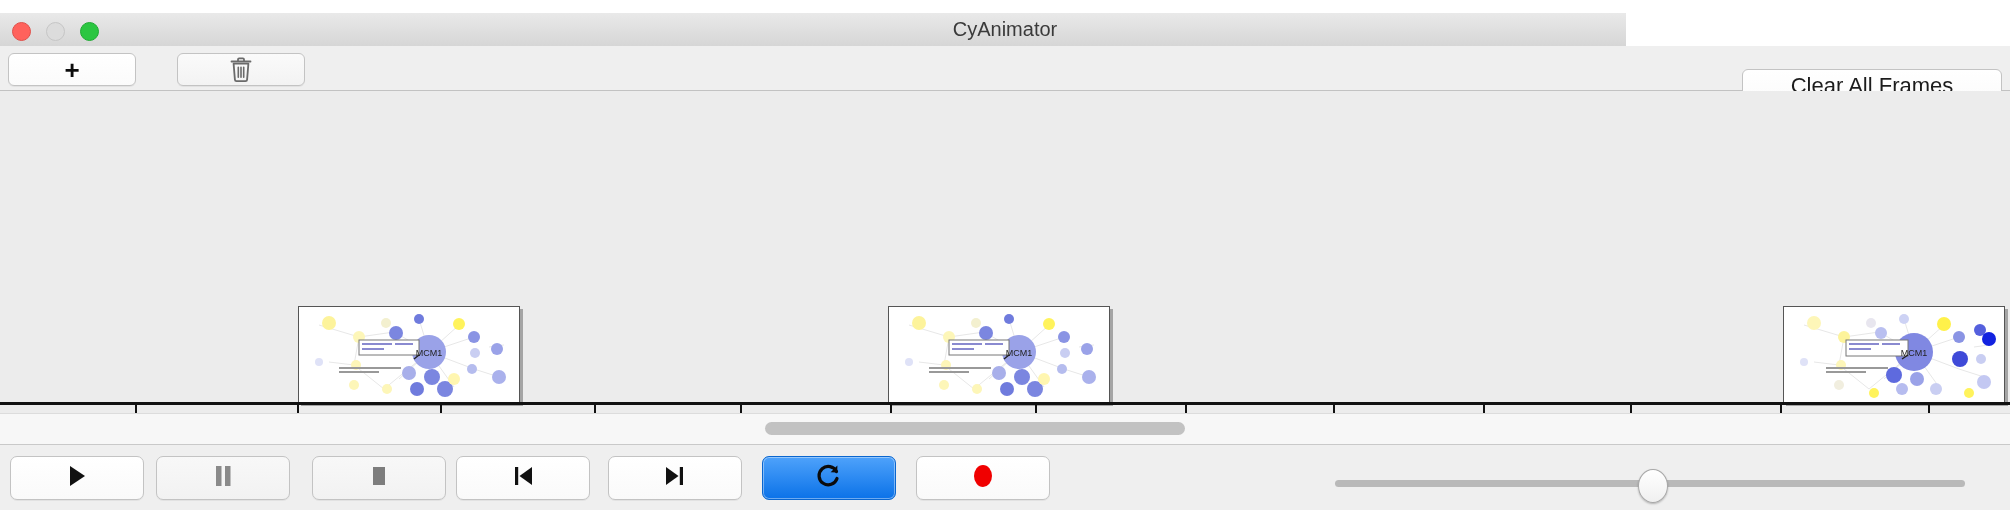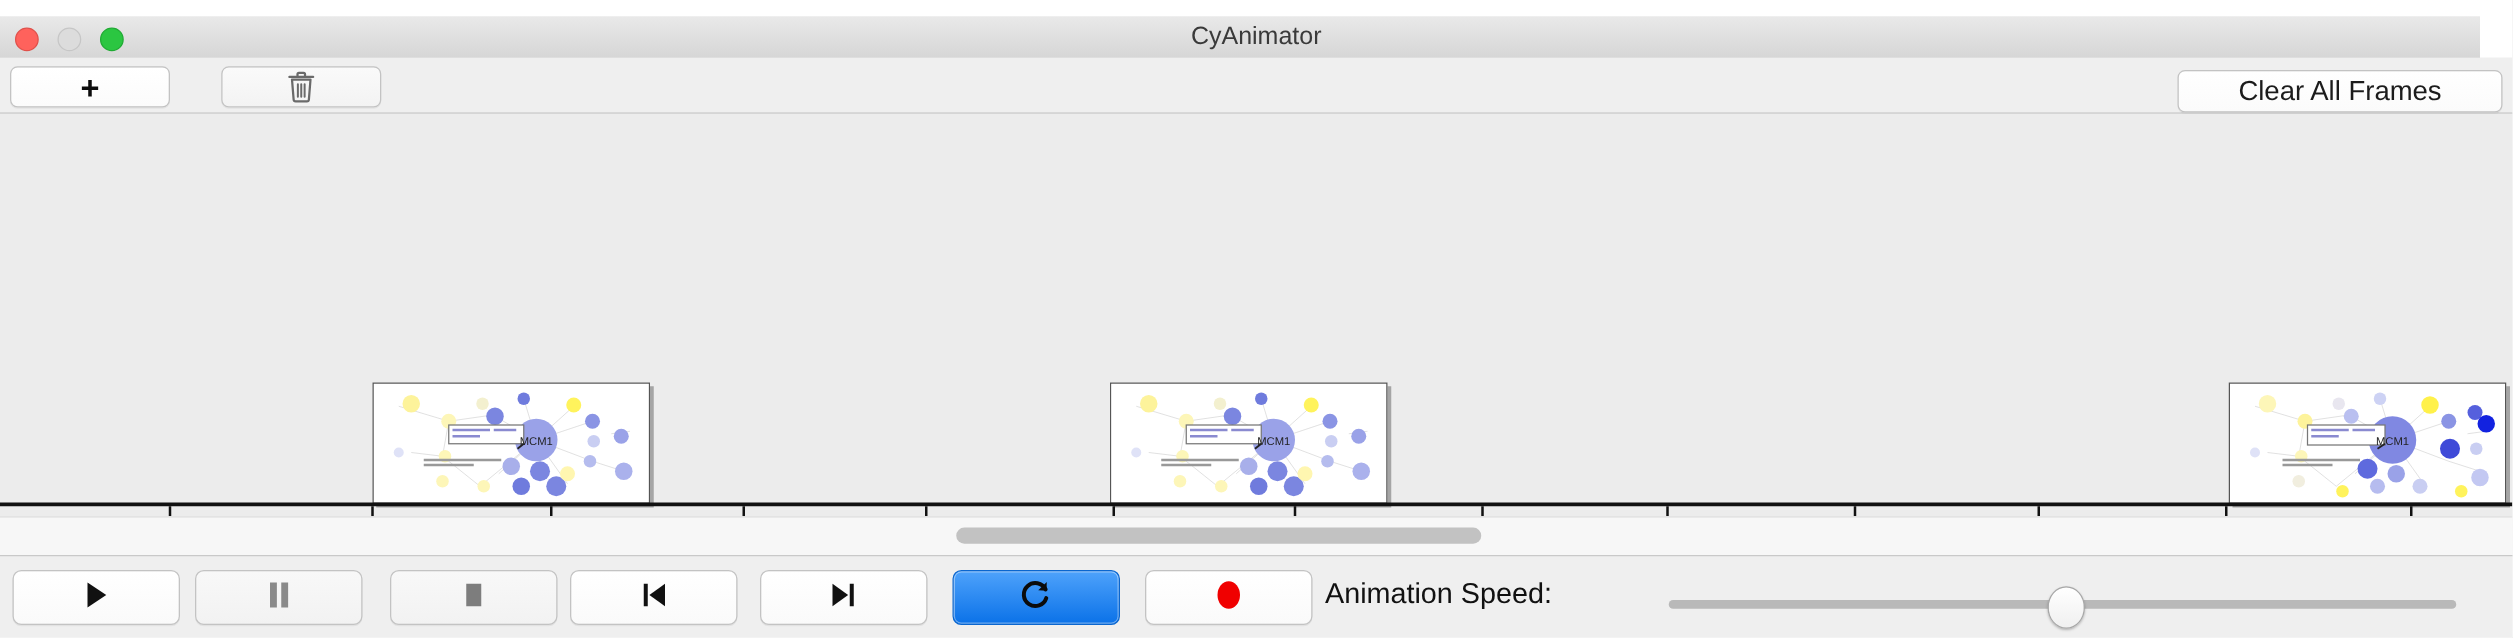--- a/index.html
+++ b/index.html
@@ -17,42 +17,42 @@
   .bg-tab{position:absolute;top:0;height:13px;background:#ededed;border-right:1px solid #c9c9c9;}
   .bg-tab.dark{background:#8e96a8;border-right:1px solid #7a8294;}
   .bg-label{position:absolute;top:-3px;font-size:15px;color:#1a1a1a;
     font-family:"Liberation Sans", sans-serif;white-space:nowrap;}
   .bg-mark{position:absolute;top:4px;width:10px;height:9px;background:#1d1d1d;
     border-radius:2px 0 0 0;}
   .bg-slash{position:absolute;top:2px;width:2px;height:12px;background:#b5b5b5;
     transform:rotate(-28deg);transform-origin:center;}
 
   
-  .titlebar{position:absolute;left:0;top:13px;width:1984px;height:33px;
+  .titlebar{position:absolute;left:0;top:13px;width:1626px;height:33px;
     background:linear-gradient(#e9e9e9,#d6d6d6);
     border-bottom:1px solid #b0b0b0;}
   .lights{position:absolute;left:12px;top:9px;display:flex;gap:15px;}
   .light{width:17px;height:17px;border-radius:50%;}
   .light.close{background:#ff625c;border:1px solid #e0504a;}
   .light.min{background:#dcdcdc;border:1px solid #c6c6c6;}
   .light.max{background:#2bc641;border:1px solid #1fab33;}
   .title{position:absolute;left:0;top:0;width:2010px;height:33px;
     line-height:33px;text-align:center;font-size:20px;color:#3a3a3a;}
 
   
   .toolbar{position:absolute;left:0;top:46px;width:2010px;height:44px;
     background:#efefef;border-bottom:1px solid #c2c2c2;}
   .btn{position:absolute;border-radius:6px;border:1px solid #c3c3c3;
     background:linear-gradient(#ffffff,#fbfbfb);
     display:flex;align-items:center;justify-content:center;
     box-shadow:0 1px 0 rgba(0,0,0,.05);box-sizing:border-box;cursor:default;}
   .btn.flat{background:linear-gradient(#fafafa,#f3f3f3);}
   .btn-add{left:8px;top:7px;width:128px;height:33px;}
   .btn-del{left:177px;top:7px;width:128px;height:33px;}
-  .btn-clear{right:8px;top:10px;width:260px;height:34px;font-size:22px;color:#1c1c1c;}
+  .btn-clear{right:8px;top:23px;width:260px;height:34px;font-size:22px;color:#1c1c1c;}
   .plus{font-size:26px;font-weight:bold;color:#0c0c0c;line-height:1;}
   .trash svg{display:block;}
 
   
   .timeline{position:absolute;left:0;top:91px;width:2010px;height:322px;
     background:#ececec;overflow:hidden;}
   .thumb{position:absolute;width:220px;height:95px;background:#ffffff;
     border:1px solid #555;box-shadow:3px 3px 0 rgba(0,0,0,.30);overflow:hidden;}
   .thumb svg{display:block;width:100%;height:100%;}
 
@@ -331,18 +331,17 @@
     </div>
 
     <div class="cbtn" style="left:916px;">
       <span>
         <svg width="24" height="26" viewBox="0 0 24 26">
             <ellipse cx="12" cy="13" rx="9" ry="11" fill="#f00000"></ellipse>
           </svg>
       </span>
     </div>
 
-    <div class="speedlabel">Animation Speed:</div>
     <div class="slider-track"></div>
     <div class="slider-knob"></div>
   </div>
 
 </div>
 
 </body></html>

